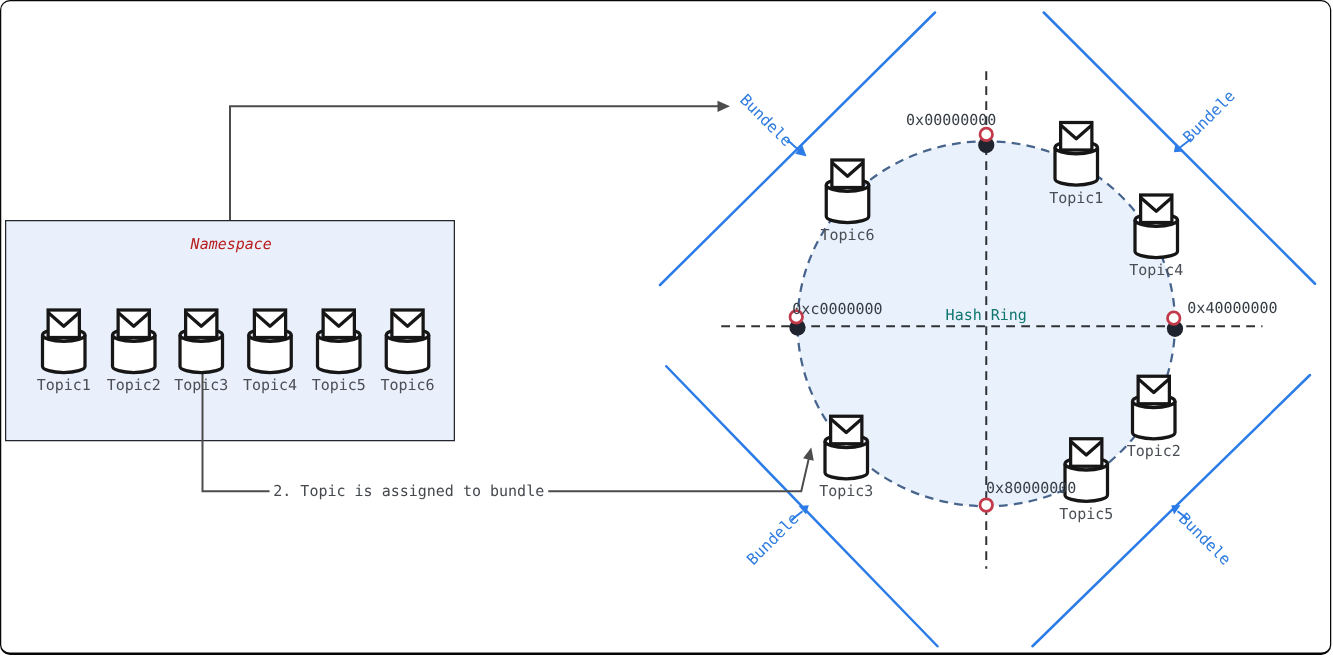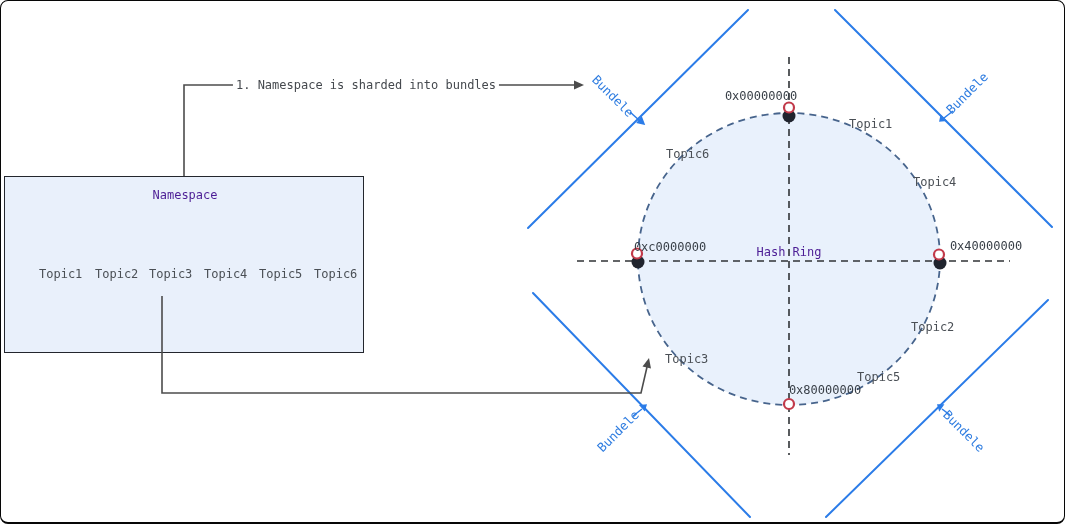--- a/index.html
+++ b/index.html
@@ -12,32 +12,32 @@
     border:1.5px solid #060606;border-bottom-width:2.5px;border-radius:8px;
     pointer-events:none;
   }
   .layer{position:absolute;left:0;top:0;}
   .ns-box{
     position:absolute;left:4px;top:176px;width:358px;height:175px;
     background:#e9f0fb;border:1.6px solid #23262d;
   }
   .ns-title{
     position:absolute;left:185px;top:188px;transform:translateX(-50%);
-    font-size:12px;color:#4c1d95;white-space:nowrap;
+    font-size:12px;color:#b91c1c;white-space:nowrap;font-style:italic;
   }
   .topic{
-    position:absolute;width:56px;display:flex;flex-direction:row;align-items:center;gap:16px;
+    position:absolute;width:56px;display:flex;flex-direction:column;align-items:center;
   }
   .ticon{width:44px;height:54px;display:block;}
   .tlabel{font-size:12px;color:#4a4f55;margin-top:1px;white-space:nowrap;}
   .hash-label{
     position:absolute;transform:translateX(-50%);font-size:12px;color:#383f47;white-space:nowrap;
   }
   .ring-title{
-    position:absolute;transform:translateX(-50%);font-size:12px;color:#4c1d95;white-space:nowrap;
+    position:absolute;transform:translateX(-50%);font-size:12px;color:#0f766e;white-space:nowrap;
   }
   .step-label{
     position:absolute;transform:translate(-50%,-50%);font-size:12px;color:#45494e;
     background:#fff;padding:0 3px;white-space:nowrap;
   }
   .bundle-label{
     position:absolute;font-size:12.5px;color:#2e7ce0;white-space:nowrap;
   }
   .rot45{transform:translate(-50%,-50%) rotate(45deg);}
   .rotm45{transform:translate(-50%,-50%) rotate(-45deg);}
@@ -181,21 +181,21 @@
     <span class="tlabel">Topic3</span>
   </div>
 
   <div class="hash-label" style="left:761px;top:89px">0x00000000</div>
   <div class="hash-label" style="left:986px;top:239px">0x40000000</div>
   <div class="hash-label" style="left:825px;top:383px">0x80000000</div>
   <div class="hash-label" style="left:670px;top:240px">0xc0000000</div>
 
   <div class="ring-title" style="left:789px;top:245px">Hash Ring</div>
 
-  <div class="step-label" style="left:366px;top:85px">1. Namespace is sharded into bundles</div>
+  <div class="step-label" style="left:327px;top:393px">2. Topic is assigned to bundle</div>
 
   <div class="bundle-label rot45" style="left:613px;top:96px">Bundele</div>
   <div class="bundle-label rotm45" style="left:967px;top:93px">Bundele</div>
   <div class="bundle-label rotm45" style="left:618px;top:431px">Bundele</div>
   <div class="bundle-label rot45" style="left:964px;top:431px">Bundele</div>
 
   <div class="frame"></div>
 </div>
 
 </body></html>

